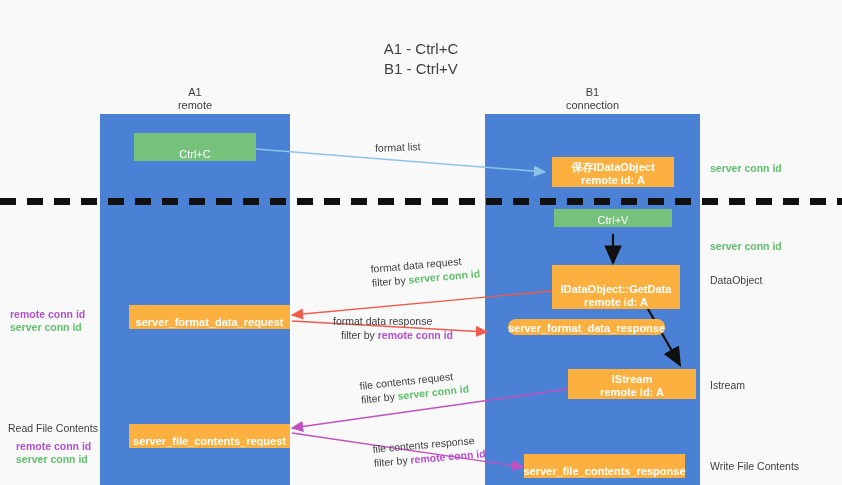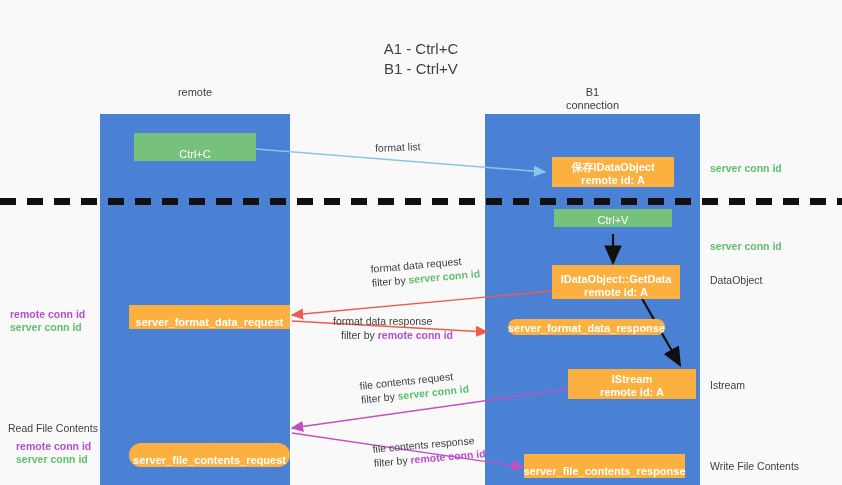--- a/index.html
+++ b/index.html
@@ -29,20 +29,21 @@
 
   <div class="title" style="top:10px;">
     <div>A1 - Ctrl+C</div>
     <div>B1 - Ctrl+V</div>
   </div>
 
   <div class="lane" style="left:100px;top:85px;width:190px;height:375px;"></div>
   <div class="lane" style="left:485px;top:85px;width:215px;height:375px;"></div>
 
   <div class="lane-hdr" style="left:100px;top:57px;width:190px;">
+    <div>A1</div>
     <div>remote</div>
   </div>
   <div class="lane-hdr" style="left:485px;top:57px;width:215px;">
     <div>B1</div>
     <div>connection</div>
   </div>
 
   <svg class="ov">
     <defs>
       <marker id="ab" markerWidth="9" markerHeight="8" refX="8" refY="4" orient="auto">
@@ -84,39 +85,39 @@
 
   <div class="box orange" style="left:552px;top:128px;width:122px;height:30px;">
     <span>保存IDataObject</span>
     <span>remote id: A</span>
   </div>
 
   <div class="box green" style="left:554px;top:180px;width:118px;height:18px;">
     <span>Ctrl+V</span>
   </div>
 
-  <div class="box orange" style="left:552px;top:236px;width:128px;height:34px;">
+  <div class="box orange" style="left:552px;top:236px;width:128px;height:44px;">
     <span>IDataObject::GetData</span>
     <span>remote id: A</span>
   </div>
 
   <div class="box orange" style="left:129px;top:276px;width:161px;height:24px;">
     <span>server_format_data_request</span>
   </div>
 
   <div class="box orange" style="left:508px;top:290px;width:157px;height:16px;border-radius:9px;">
     <span>server_format_data_response</span>
   </div>
 
   <div class="box orange" style="left:568px;top:340px;width:128px;height:30px;">
     <span>IStream</span>
     <span>remote id: A</span>
   </div>
 
-  <div class="box orange" style="left:129px;top:414px;width:161px;height:24px;border-radius:12px;">
+  <div class="box orange" style="left:129px;top:395px;width:161px;height:24px;">
     <span>server_file_contents_request</span>
   </div>
 
   <div class="box orange" style="left:524px;top:425px;width:161px;height:24px;">
     <span>server_file_contents_response</span>
   </div>
 
   <div class="arrowlbl" style="left:375px;top:111px;transform:rotate(-2.2deg);">
     <span>format list</span>
   </div>

